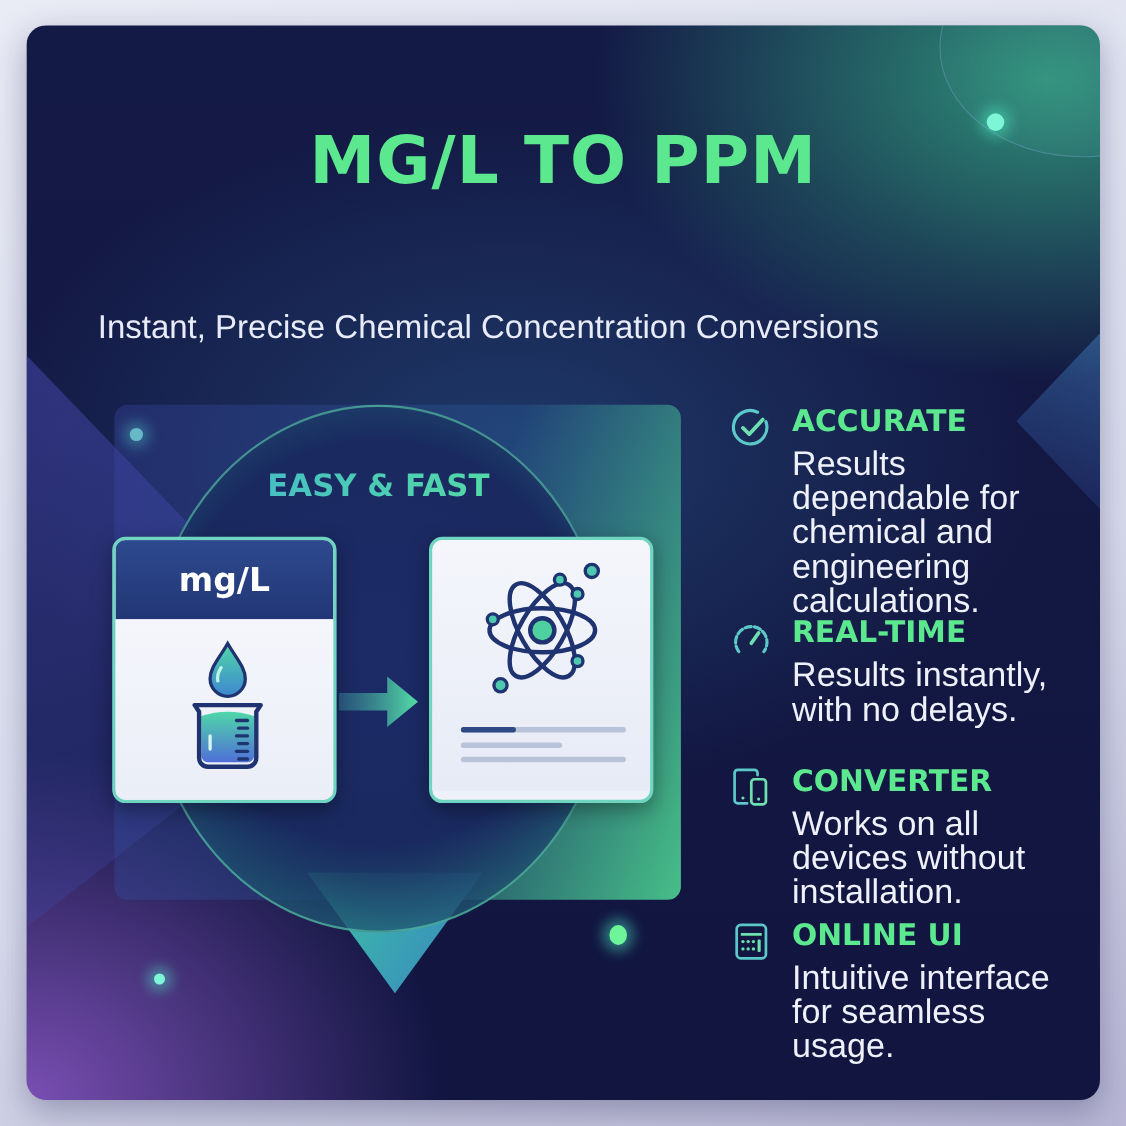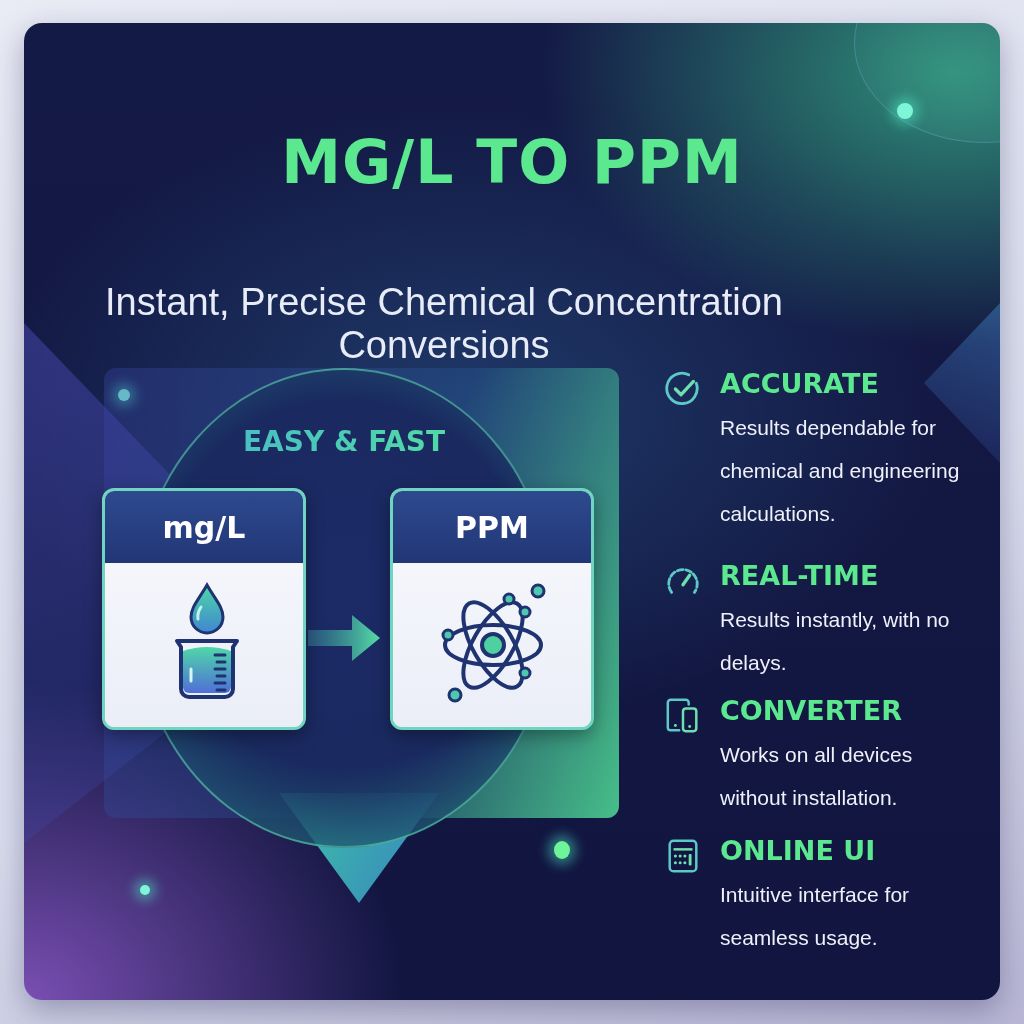--- a/index.html
+++ b/index.html
@@ -54,27 +54,27 @@
   }
   .v-point {
     left: 255px; top: 770px; width: 160px; height: 110px;
     background: linear-gradient(120deg, #3ed0a8, #3b86c8);
     clip-path: polygon(0 0, 100% 0, 50% 100%);
     opacity: 0.95;
   }
 
   .title {
     position: absolute; left: 0; width: 976px; text-align: center;
-    font-family: "DejaVu Sans", sans-serif; font-weight: bold; margin-top: 16px;
+    font-family: "DejaVu Sans", sans-serif; font-weight: bold;
   }
   .title-1 { top: 88px; font-size: 60px; color: #5be88f; letter-spacing: 1px; }
   .title-2 { top: 172px; font-size: 62px; color: #ffffff; letter-spacing: 1px; }
   .subtitle {
     position: absolute; top: 258px; left: 0; width: 840px; text-align: center;
-    color: #e8ecf8; font-size: 38px; font-family: "Liberation Sans", sans-serif;
+    color: #e8ecf8; font-size: 30px; font-family: "Liberation Sans", sans-serif;
   }
 
   .easy-fast {
     position: absolute; left: 170px; top: 402px; width: 300px; text-align: center;
     font-family: "DejaVu Sans", sans-serif; font-weight: bold; font-size: 28px;
     background: linear-gradient(90deg, #45b9c8, #55e0a0);
     -webkit-background-clip: text; background-clip: text; color: transparent;
   }
 
   .unit-card {
@@ -103,21 +103,21 @@
   .features { position: absolute; left: 640px; top: 345px; width: 320px; }
   .feature { position: absolute; left: 0; }
   .f-icon { position: absolute; left: 0; top: 2px; width: 38px; height: 38px; }
   .f-title {
     position: absolute; left: 56px; top: 0;
     font-family: "DejaVu Sans", sans-serif; font-weight: bold; font-size: 27px;
     color: #5be88f; white-space: nowrap;
   }
   .f-desc {
     position: absolute; left: 56px; top: 38px; width: 260px;
-    color: #eef1fa; font-size: 21px; line-height: 43px;
+    color: #eef1fa; font-size: 31px; line-height: 31px;
     font-family: "Liberation Sans", sans-serif;
   }
 </style>
 </head>
 <body>
 
 <div class="card">
 
   <div class="deco tr-circle"></div>
   <div class="deco left-tri"></div>
@@ -176,21 +176,20 @@
     <defs>
       <linearGradient id="arrG" x1="0" y1="0" x2="1" y2="0">
         <stop offset="0" stop-color="#3c8f9c" stop-opacity="0.4"></stop>
           <stop offset="1" stop-color="#55e0a8"></stop>
       </linearGradient>
     </defs>
     <path d="M0 17 H44 V2 L72 25 L44 48 V33 H0 Z" fill="url(#arrG)"></path>
   </svg>
 
   <div class="unit-card right">
-    <div class="unit-head">PPM</div>
     <div class="unit-body">
       <svg class="unit-icon" viewBox="0 0 120 130">
         <g fill="none" stroke="#1f3370" stroke-width="4">
           <ellipse cx="58" cy="68" rx="48" ry="20"></ellipse>
           <ellipse cx="58" cy="68" rx="48" ry="20" transform="rotate(60 58 68)"></ellipse>
           <ellipse cx="58" cy="68" rx="48" ry="20" transform="rotate(-60 58 68)"></ellipse>
         </g>
         <circle cx="58" cy="68" r="11" fill="#4fd0a0" stroke="#1f3370" stroke-width="4"></circle>
         <g fill="#4fc8b0" stroke="#1f3370" stroke-width="3">
           <circle cx="13" cy="58" r="5"></circle>

